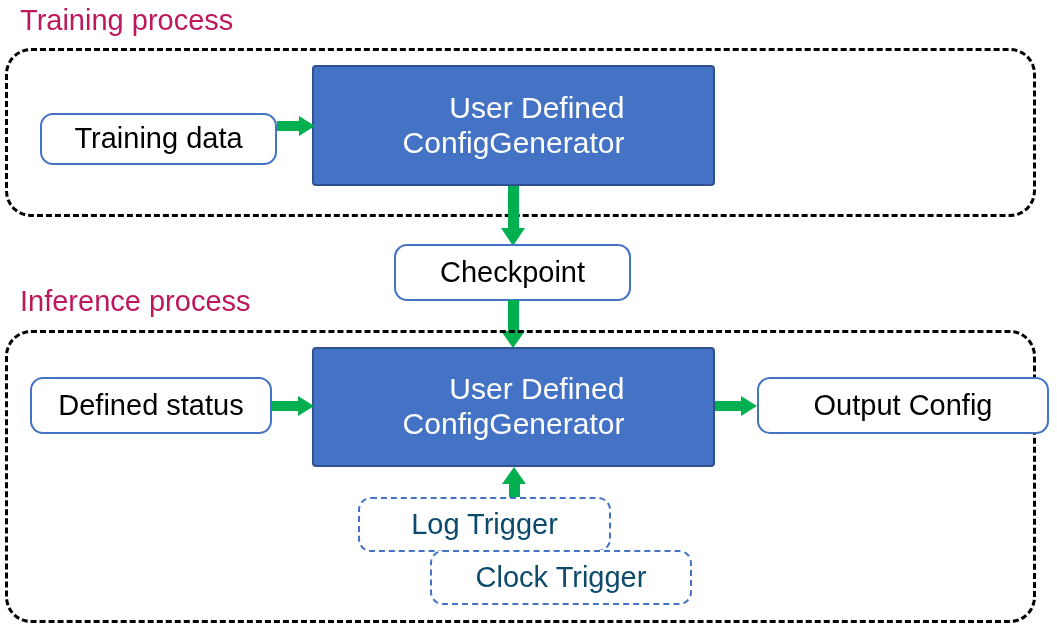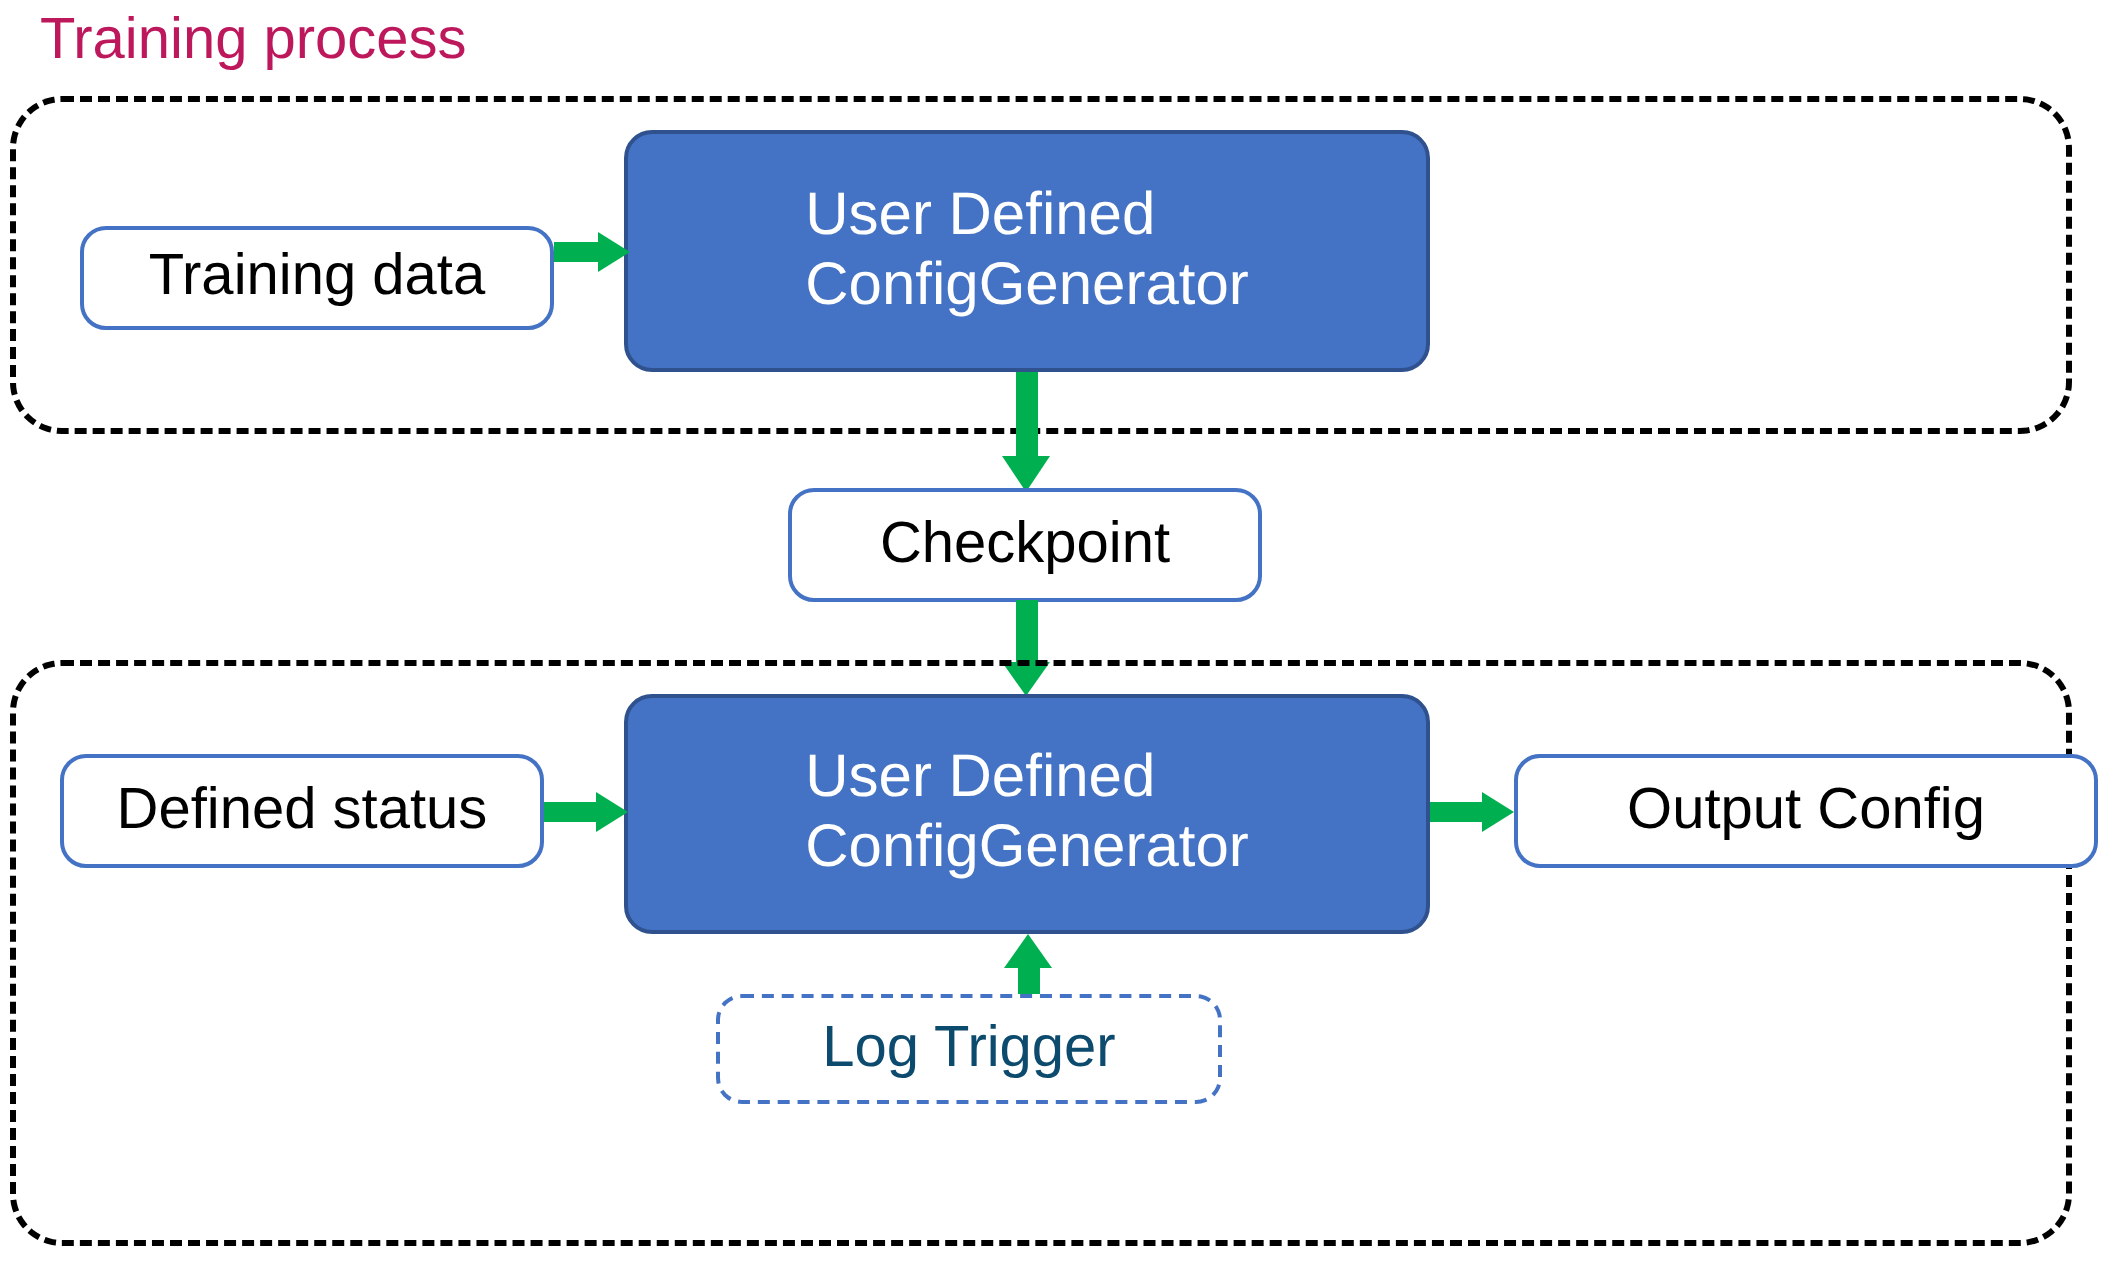--- a/index.html
+++ b/index.html
@@ -54,28 +54,28 @@
     text-align: center;
     white-space: nowrap;
   }
 
   
   .proc-box {
     position: absolute;
     box-sizing: border-box;
     background: #4472C4;
     border: 2px solid #2F528F;
-    border-radius: 14px;
+    border-radius: 4px;
     display: flex;
     align-items: center;
     justify-content: center;
     color: #ffffff;
     font-size: 30px;
     line-height: 1.16;
-    text-align: left;
+    text-align: right;
   }
   .proc-box .line { display: block; }
 
   
   .trigger-box {
     position: absolute;
     box-sizing: border-box;
     background: #ffffff;
     border: 2px dashed #4472C4;
     border-radius: 13px;
@@ -143,20 +143,21 @@
     <span>Checkpoint</span>
   </div>
 
   <svg class="arrow-svg" style="left:499px; top:300px;" width="28" height="50">
     <g fill="#00B050">
       <rect x="9" y="0" width="11" height="33"></rect>
       <polygon points="2,31 26,31 14,48"></polygon>
     </g>
   </svg>
 
+  <div class="group-caption" id="inference-caption">Inference process</div>
 
   <div class="process-group" id="inference-group"></div>
 
   <div class="node-box" id="box-current-status">
     <span>Defined status</span>
   </div>
 
   <div class="proc-box" id="proc-inference">
     <div>
       <span class="line">User Defined</span>
@@ -186,14 +187,17 @@
     <g fill="#00B050">
       <polygon points="2,18 26,18 14,1"></polygon>
       <rect x="9" y="16" width="11" height="20"></rect>
     </g>
   </svg>
 
   <div class="trigger-box" id="box-log-trigger">
     <span>Log Trigger</span>
   </div>
 
+  <div class="trigger-box" id="box-clock-trigger">
+    <span>Clock Trigger</span>
+  </div>
 
 </div>
 
 </body></html>

